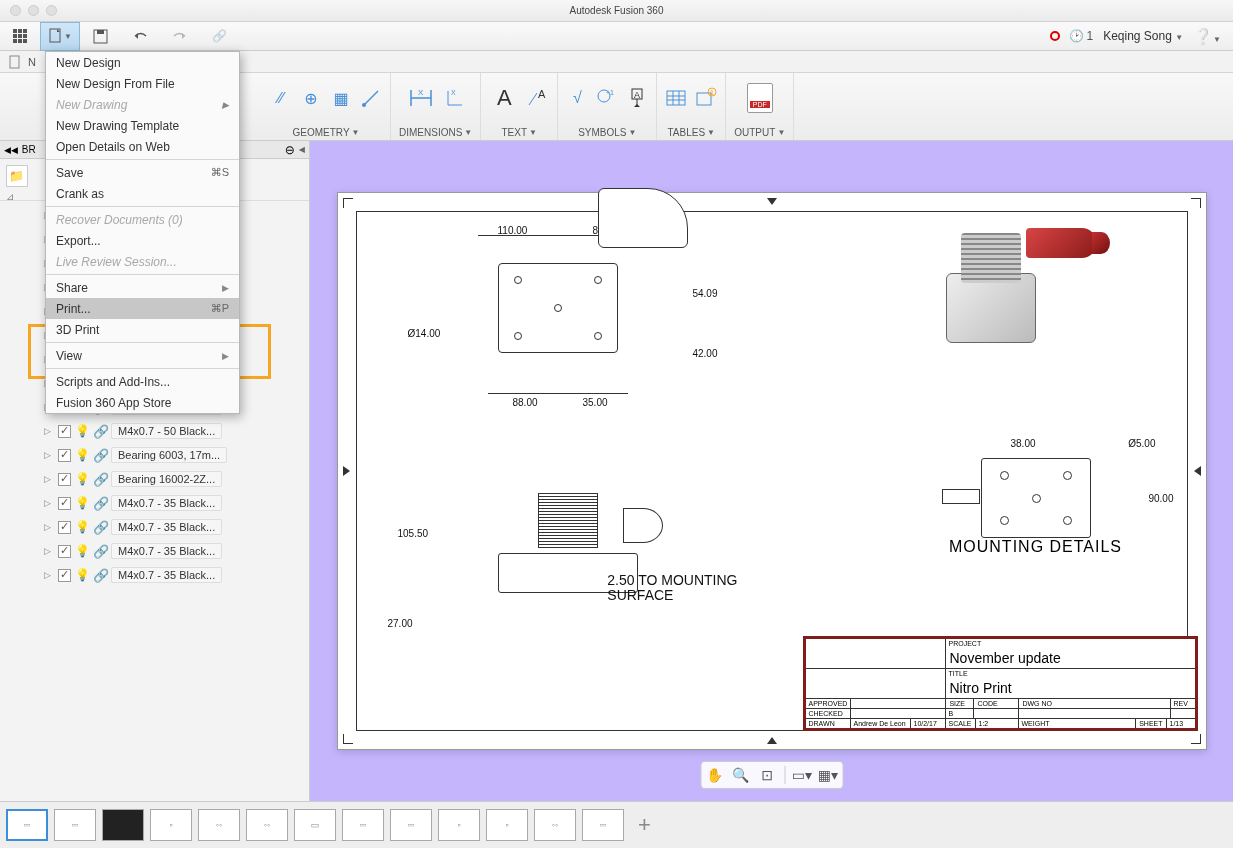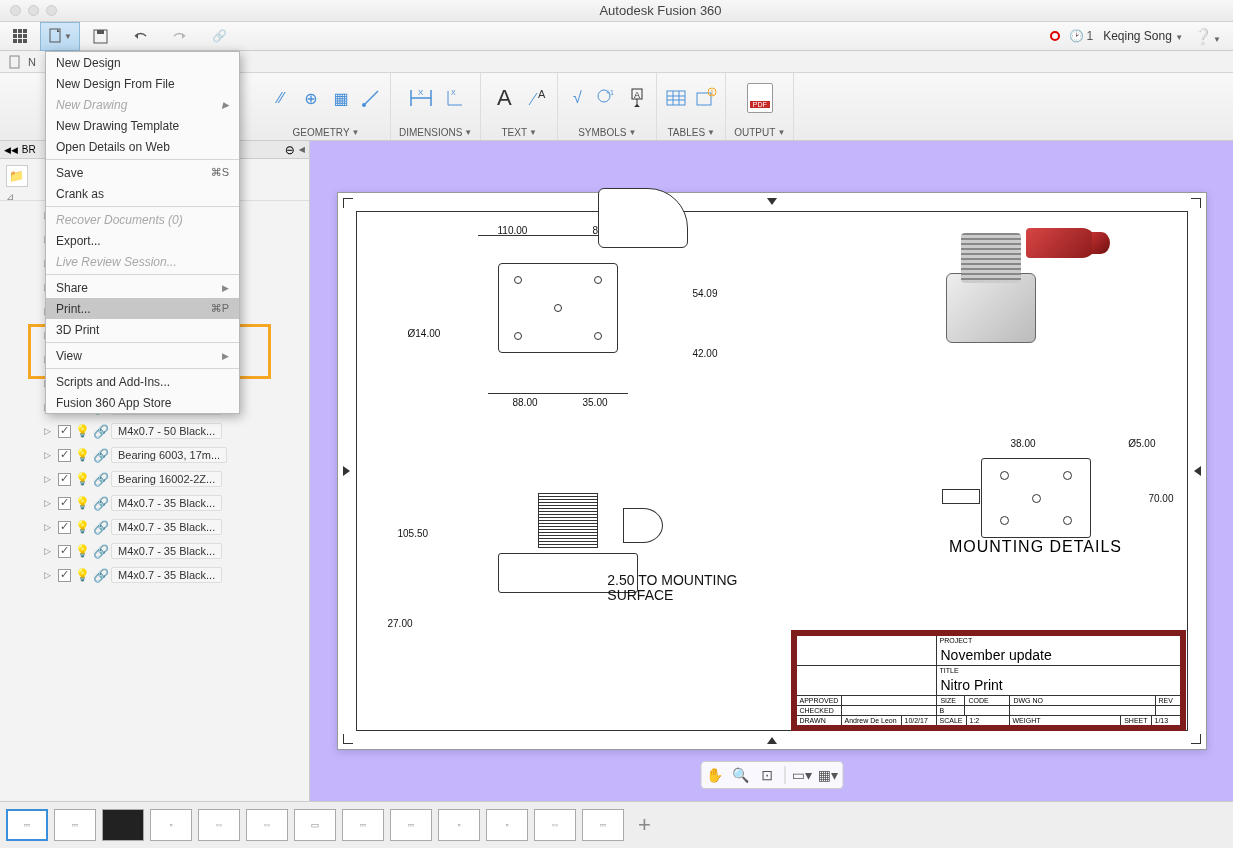--- a/index.html
+++ b/index.html
@@ -1,21 +1,21 @@
 <!DOCTYPE html>
 <html><head>
 <meta charset="utf-8">
 <style>
 * { margin:0; padding:0; box-sizing:border-box; font-family:"Helvetica Neue",Arial,sans-serif; }
 body { width:1233px; height:848px; background:#fff; overflow:hidden; font-size:12px; position:relative; }
 
 .titlebar { height:22px; background:linear-gradient(#f7f7f7,#eaeaea); display:flex; align-items:center; position:relative; border-bottom:1px solid #d0d0d0; }
 .traffic { display:flex; gap:7px; padding-left:10px; }
 .dot { width:11px; height:11px; border-radius:50%; background:#e0e0e0; border:1px solid #ccc; }
-.titlebar .title { position:absolute; left:50%; transform:translateX(-50%); font-size:13px; color:#444;margin-left:44px; }
+.titlebar .title { position:absolute; left:50%; transform:translateX(-50%); font-size:10px; color:#444; }
 
 .topbar { height:29px; background:linear-gradient(#fafafa,#eee); border-bottom:1px solid #ccc; display:flex; align-items:center; }
 .tb-item { width:40px; height:29px; display:flex; align-items:center; justify-content:center; color:#555; }
 .grid-icon { width:15px; height:15px; background:
   linear-gradient(#555,#555) 0 0/4px 4px no-repeat,
   linear-gradient(#555,#555) 5px 0/4px 4px no-repeat,
   linear-gradient(#555,#555) 10px 0/4px 4px no-repeat,
   linear-gradient(#555,#555) 0 5px/4px 4px no-repeat,
   linear-gradient(#555,#555) 5px 5px/4px 4px no-repeat,
   linear-gradient(#555,#555) 10px 5px/4px 4px no-repeat,
@@ -72,21 +72,21 @@
 .front-view { top:290px; left:60px; width:290px; }
 .iso-view { top:30px; right:60px; width:220px; }
 .mount-view { top:250px; right:60px; width:220px; }
 .engine-body { width:120px; height:90px; border:1.5px solid #333; border-radius:4px; background:#fff; position:relative; margin:30px auto 0; }
 .engine-body .bolt { width:8px; height:8px; border:1px solid #333; border-radius:50%; position:absolute; }
 .engine-top { width:90px; height:60px; border:1.5px solid #333; border-radius:6px 40px 6px 6px; position:absolute; top:-45px; right:-10px; background:#fff; }
 .dim { position:absolute; font-size:10px; font-family:Arial; color:#111; white-space:nowrap; }
 .dim-line { position:absolute; background:#333; }
 
 .mount-title { text-align:center; font-family:Arial; font-size:16px; letter-spacing:1px; margin-top:0; }
-.title-block { position:absolute; bottom:18px; right:20px; width:395px; border:6px solid #7f1d1d; font-size:9px; font-family:Arial; background:#fff; }
+.title-block { position:absolute; bottom:18px; right:8px; width:395px; border:3px solid #7f1d1d; font-size:9px; font-family:Arial; background:#fff; }
 .tb-row { display:flex; border-bottom:1px solid #333; }
 .tb-row:last-child { border-bottom:0; }
 .tb-cell { padding:1px 3px; border-right:1px solid #333; }
 .tb-cell:last-child { border-right:0; }
 .tb-big { font-size:14px; padding:2px 4px; }
 .tb-tiny { font-size:7px; }
 
 .nav-tools { position:absolute; bottom:12px; left:50%; transform:translateX(-50%); display:flex; gap:2px; background:rgba(255,255,255,.9); border:1px solid #ccc; border-radius:4px; padding:2px; }
 .nav-tools .nt { width:24px; height:22px; display:flex; align-items:center; justify-content:center; color:#555; font-size:14px; }
 
@@ -472,21 +472,21 @@
         <div class="dim" style="top:-5px;left:85px">38.00</div>
         <div class="dim" style="top:-5px;right:-10px">Ø5.00</div>
         <div class="mount-box">
           <div class="h" style="top:12px;left:18px"></div>
             <div class="h" style="top:12px;right:18px"></div>
           <div class="h" style="bottom:12px;left:18px"></div>
             <div class="h" style="bottom:12px;right:18px"></div>
           <div class="h" style="top:35px;left:50px"></div>
           <div style="position:absolute;left:-40px;top:30px;width:38px;height:15px;border:1px solid #333"></div>
         </div>
-        <div class="dim" style="top:50px;right:-28px">70.00</div>
+        <div class="dim" style="top:50px;right:-28px">90.00</div>
         <div class="mount-title">MOUNTING DETAILS</div>
       </div>
 
       <div class="title-block">
         <div class="tb-row">
           <div class="tb-cell" style="flex:0 0 140px"></div>
           <div style="flex:1">
             <div class="tb-tiny" style="padding:1px 3px;border-bottom:0">PROJECT</div>
             <div class="tb-big">November update</div>
           </div>

